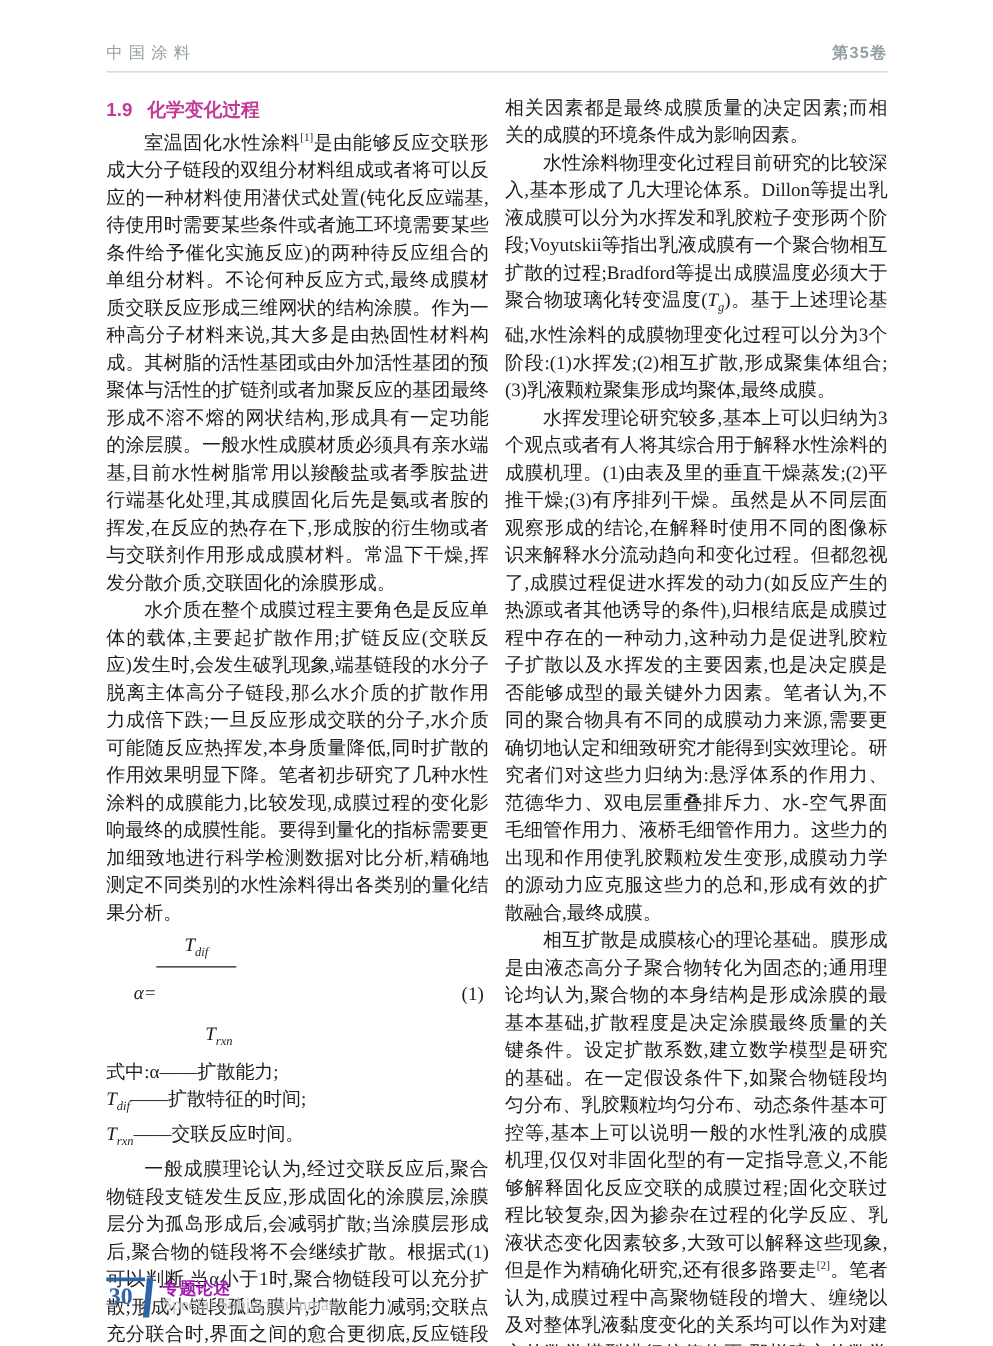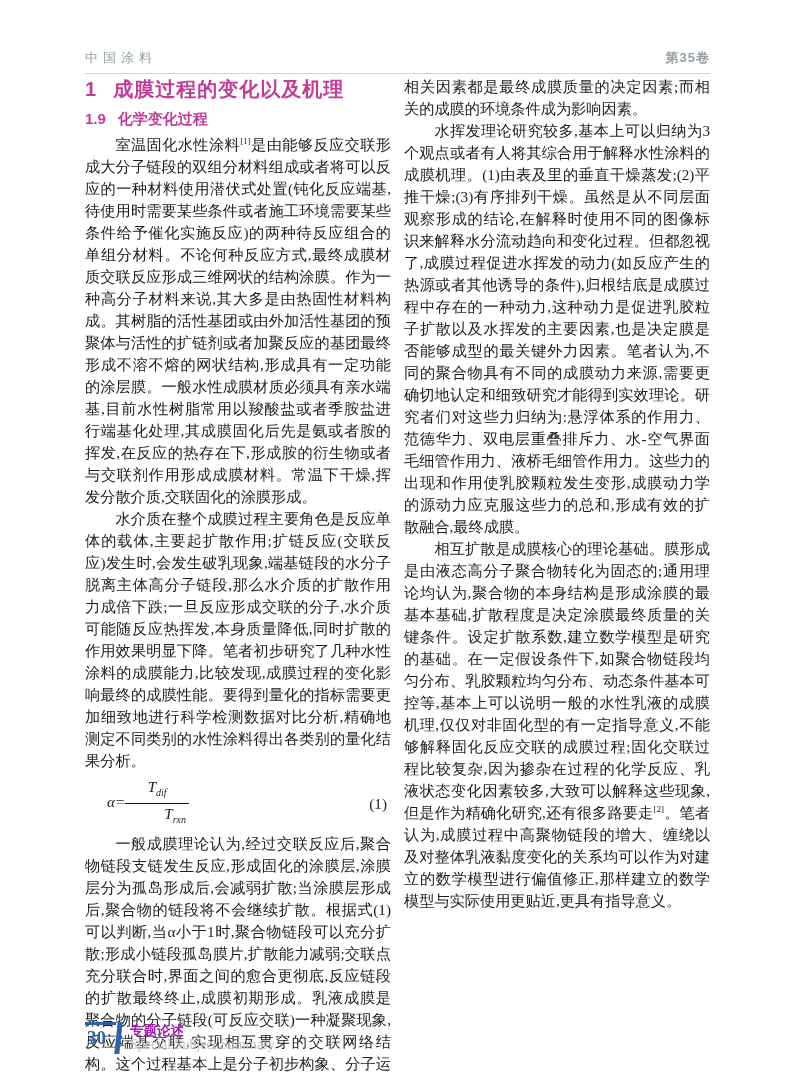--- a/index.html
+++ b/index.html
@@ -12,21 +12,21 @@
     color:#1c1c1c;
     -webkit-font-smoothing:antialiased;
   }
   
   .page-header{
     position:absolute;left:85px;right:84px;top:33px;
     display:flex;justify-content:space-between;align-items:flex-end;
     padding-bottom:6px;
     border-bottom:1px solid #ccd4d6;
     font-family:"Liberation Sans","DejaVu Sans",sans-serif;
-    font-size:13px;color:#93a0a4;margin-top:16px;
+    font-size:13px;color:#93a0a4;
   }
   .journal-name{letter-spacing:5px;}
   .volume-label{letter-spacing:1px;font-weight:bold;}
   
   .col{
     position:absolute;top:76px;width:306px;
     font-size:15.2px;line-height:22px;
     text-align:justify;
     word-break:break-all;
   }
@@ -53,20 +53,21 @@
   
   .formula-row{
     display:flex;justify-content:space-between;align-items:center;
     padding:6px 4px 4px 22px;
   }
   .frm i{font-style:italic;}
   .frac{
     display:inline-flex;flex-direction:column;
     text-align:center;vertical-align:middle;
     font-style:italic;
+    gap:44px;
   }
   .frac .num{border-bottom:1px solid #1c1c1c;padding:0 3px 1px 3px;line-height:18px;}
   .frac .den{padding:1px 3px 0 3px;line-height:18px;margin-left:36px;}
   sub.vsub{font-size:10px;font-style:italic;}
   .eqno{font-style:normal;}
   .def-line{margin:0;}
   .def-line i{font-style:italic;}
   
   .page-footer{
     position:absolute;left:85px;top:1022px;
@@ -96,44 +97,49 @@
 </style>
 </head>
 <body>
 
 <div class="page-header">
   <span class="journal-name">中国涂料</span>
   <span class="volume-label">第35卷</span>
 </div>
 
 <div class="col col-left">
-  <h1 class="h-sec"><span class="no">1</span><span>成膜过程的变化以及机理</span></h1>
   <h2 class="h-sub"><span class="no">1.9</span><span>化学变化过程</span></h2>
 
   <p class="indent"><span>室温固化水性涂料</span><sup class="ref">[1]</sup><span>是由能够反应交联形成大分子链段的双组分材料组成或者将可以反应的一种材料使用潜伏式处置(钝化反应端基,待使用时需要某些条件或者施工环境需要某些条件给予催化实施反应)的两种待反应组合的单组分材料。不论何种反应方式,最终成膜材质交联反应形成三维网状的结构涂膜。作为一种高分子材料来说,其大多是由热固性材料构成。其树脂的活性基团或由外加活性基团的预聚体与活性的扩链剂或者加聚反应的基团最终形成不溶不熔的网状结构,形成具有一定功能的涂层膜。一般水性成膜材质必须具有亲水端基,目前水性树脂常用以羧酸盐或者季胺盐进行端基化处理,其成膜固化后先是氨或者胺的挥发,在反应的热存在下,形成胺的衍生物或者与交联剂作用形成成膜材料。常温下干燥,挥发分散介质,交联固化的涂膜形成。</span></p>
 
   <p class="indent">水介质在整个成膜过程主要角色是反应单体的载体,主要起扩散作用;扩链反应(交联反应)发生时,会发生破乳现象,端基链段的水分子脱离主体高分子链段,那么水介质的扩散作用力成倍下跌;一旦反应形成交联的分子,水介质可能随反应热挥发,本身质量降低,同时扩散的作用效果明显下降。笔者初步研究了几种水性涂料的成膜能力,比较发现,成膜过程的变化影响最终的成膜性能。要得到量化的指标需要更加细致地进行科学检测数据对比分析,精确地测定不同类别的水性涂料得出各类别的量化结果分析。</p>
 
 
   <div class="formula-row">
     <span class="frm"><i>α=</i><span class="frac">
           <span class="num"><i>T</i><sub class="vsub">dif</sub></span>
           <span class="den"><i>T</i><sub class="vsub">rxn</sub></span>
         </span></span>
     <span class="eqno">(1)</span>
   </div>
 
+  <div>
+    <p class="def-line">式中:α——扩散能力;</p>
+    <p class="def-line"><i>T</i><sub class="vsub">dif</sub><span>——扩散特征的时间;</span></p>
+    <p class="def-line"><i>T</i><sub class="vsub">rxn</sub><span>——交联反应时间。</span></p>
+  </div>
 
   <p class="indent">一般成膜理论认为,经过交联反应后,聚合物链段支链发生反应,形成固化的涂膜层,涂膜层分为孤岛形成后,会减弱扩散;当涂膜层形成后,聚合物的链段将不会继续扩散。根据式(1)可以判断,当α小于1时,聚合物链段可以充分扩散;形成小链段孤岛膜片,扩散能力减弱;交联点充分联合时,界面之间的愈合更彻底,反应链段的扩散最终终止,成膜初期形成。乳液成膜是聚合物的分子链段(可反应交联)一种凝聚现象,反应端基交联,实现相互贯穿的交联网络结构。这个过程基本上是分子初步构象、分子运动、交联反应、重新构象的过程。成膜动力学以及成膜结构变化、定型,揭示了成膜条件、聚合物结构、乳化剂、活性剂等</p>
 </div>
 
 <div class="col col-right">
   <p>相关因素都是最终成膜质量的决定因素;而相关的成膜的环境条件成为影响因素。</p>
 
 
+  <p class="indent"><span>水性涂料物理变化过程目前研究的比较深入,基本形成了几大理论体系。Dillon等提出乳液成膜可以分为水挥发和乳胶粒子变形两个阶段;Voyutskii等指出乳液成膜有一个聚合物相互扩散的过程;Bradford等提出成膜温度必须大于聚合物玻璃化转变温度(</span><i>T</i><sub class="vsub">g</sub><span>)。基于上述理论基础,水性涂料的成膜物理变化过程可以分为3个阶段:(1)水挥发;(2)相互扩散,形成聚集体组合;(3)乳液颗粒聚集形成均聚体,最终成膜。</span></p>
 
   <p class="indent">水挥发理论研究较多,基本上可以归纳为3个观点或者有人将其综合用于解释水性涂料的成膜机理。(1)由表及里的垂直干燥蒸发;(2)平推干燥;(3)有序排列干燥。虽然是从不同层面观察形成的结论,在解释时使用不同的图像标识来解释水分流动趋向和变化过程。但都忽视了,成膜过程促进水挥发的动力(如反应产生的热源或者其他诱导的条件),归根结底是成膜过程中存在的一种动力,这种动力是促进乳胶粒子扩散以及水挥发的主要因素,也是决定膜是否能够成型的最关键外力因素。笔者认为,不同的聚合物具有不同的成膜动力来源,需要更确切地认定和细致研究才能得到实效理论。研究者们对这些力归纳为:悬浮体系的作用力、范德华力、双电层重叠排斥力、水-空气界面毛细管作用力、液桥毛细管作用力。这些力的出现和作用使乳胶颗粒发生变形,成膜动力学的源动力应克服这些力的总和,形成有效的扩散融合,最终成膜。</p>
 
   <p class="indent"><span>相互扩散是成膜核心的理论基础。膜形成是由液态高分子聚合物转化为固态的;通用理论均认为,聚合物的本身结构是形成涂膜的最基本基础,扩散程度是决定涂膜最终质量的关键条件。设定扩散系数,建立数学模型是研究的基础。在一定假设条件下,如聚合物链段均匀分布、乳胶颗粒均匀分布、动态条件基本可控等,基本上可以说明一般的水性乳液的成膜机理,仅仅对非固化型的有一定指导意义,不能够解释固化反应交联的成膜过程;固化交联过程比较复杂,因为掺杂在过程的化学反应、乳液状态变化因素较多,大致可以解释这些现象,但是作为精确化研究,还有很多路要走</span><sup class="ref">[2]</sup><span>。笔者认为,成膜过程中高聚物链段的增大、缠绕以及对整体乳液黏度变化的关系均可以作为对建立的数学模型进行偏值修正,那样建立的数学模型与实际使用更贴近,更具有指导意义。</span></p>
 
 </div>
 
 <div class="page-footer">
   <span class="pn-wrap">30</span>
   <span class="footer-bar"></span>

